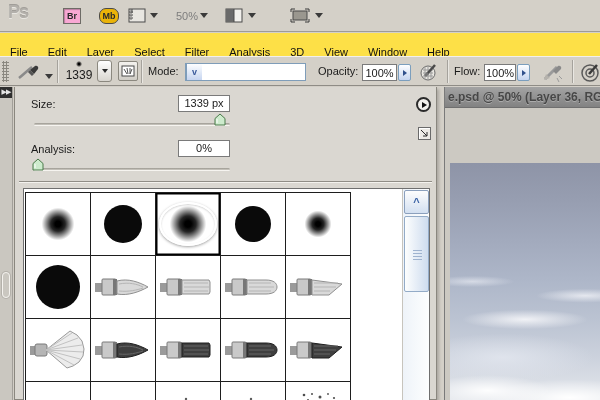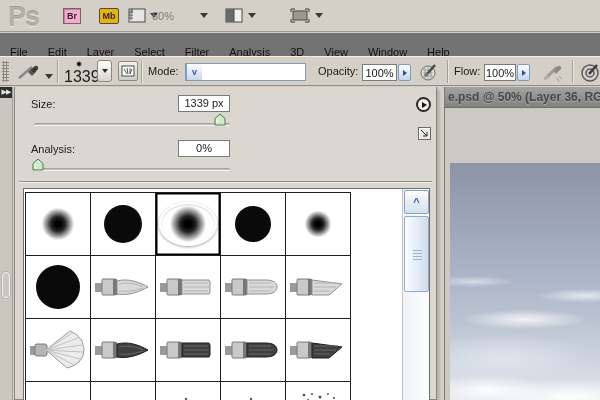--- a/index.html
+++ b/index.html
@@ -5,49 +5,49 @@
   * { margin:0; padding:0; box-sizing:border-box; }
   html,body { width:600px; height:400px; overflow:hidden; }
   body {
     font-family:"Liberation Sans", sans-serif;
     font-size:11px; color:#1a1a1a;
     background:#d4d0c8; position:relative;
   }
   
   #app-bar { position:absolute; left:0; top:0; width:600px; height:32px;
     background:#d4d0c8; border-bottom:1px solid #9e9b95; }
-  #ps-logo { position:absolute; left:8px; top:2px; font-size:27px; font-weight:bold;
+  #ps-logo { position:absolute; left:8px; top:2px; font-size:18px; font-weight:bold;
     color:#b3b0ab; text-shadow:0 1px 0 #e9e7e2, 0 -1px 0 #a09d98; letter-spacing:-1px; }
   .appbtn { position:absolute; top:8px; height:16px; font-size:9px; font-weight:bold;
     display:flex; align-items:center; justify-content:center; }
   #br-button { left:63px; width:18px; background:#f9a8d4; border:1px solid #6e6b66;
     box-shadow:inset 1px 1px 1px rgba(0,0,0,.25); color:#2a2a2a; }
   #mb-button { left:99px; width:20px; background:#eab308; border:1px solid #4a4a4a;
-    border-radius:2px; color:#2a2a2a; }
+    border-radius:7px; color:#2a2a2a; }
   .mini-icon { position:absolute; top:8px; }
   .dd-arrow { position:absolute; top:13px; width:0; height:0;
     border-left:4px solid transparent; border-right:4px solid transparent;
     border-top:5px solid #3a3a3a; }
-  #zoom-level { position:absolute; left:152px; top:10px; color:#7d7d7d; }
+  #zoom-level { position:absolute; left:176px; top:10px; color:#7d7d7d; }
   
   #menu-bar { position:absolute; left:0; top:33px; width:600px; height:40px;
-    background:#737373; border-bottom:1px solid #9e9b95; display:flex; align-items:center; }
+    background:#fde047; border-bottom:1px solid #9e9b95; display:flex; align-items:center; }
   .menu-item { padding:3px 10px 4px 10px; color:#111; cursor:default; }
   
   #options-bar { position:absolute; left:0; top:56px; width:600px; height:30px;
     background:#d4d0c8; border-top:1px solid #f2f0ec; border-bottom:1px solid #8f8c86; }
   .opt-sep { position:absolute; top:3px; width:1px; height:23px; background:#a5a29c;
     box-shadow:1px 0 0 #e9e7e2; }
   #grip { position:absolute; left:2px; top:4px; width:7px; height:21px;
     background-image:radial-gradient(circle, #8b8880 1px, transparent 1.2px);
     background-size:3px 3px; }
   #brush-preview { position:absolute; left:64px; top:2px; width:30px; height:25px; text-align:center; }
   #brush-preview .dot { width:6px; height:6px; margin:2px auto 1px auto; border-radius:50%;
     background:radial-gradient(circle,#000 20%, rgba(0,0,0,0) 75%); }
-  #brush-preview .num { font-size:16px; color:#1a1a1a; }
+  #brush-preview .num { font-size:12px; color:#1a1a1a; }
   .drop-btn { position:absolute; width:15px; height:22px; top:3px; background:linear-gradient(#fff,#d8d5cf);
     border:1px solid #8b887f; border-radius:3px; display:flex; align-items:center; justify-content:center; }
   .drop-btn .tri { width:0; height:0; border-left:3.5px solid transparent;
     border-right:3.5px solid transparent; border-top:4.5px solid #2a2a2a; }
   .tool-btn { position:absolute; top:4px; width:20px; height:20px; background:linear-gradient(#f4f2ee,#d0cdc6);
     border:1px solid #8b887f; border-radius:2px; display:flex; align-items:center; justify-content:center; }
   .opt-label { position:absolute; top:8px; color:#1a1a1a; }
   .combo { position:absolute; top:6px; height:18px; background:#fff; border:1px solid #7f9db9;
     display:flex; align-items:center; }
   .combo .val { flex:1; padding-left:4px; }

